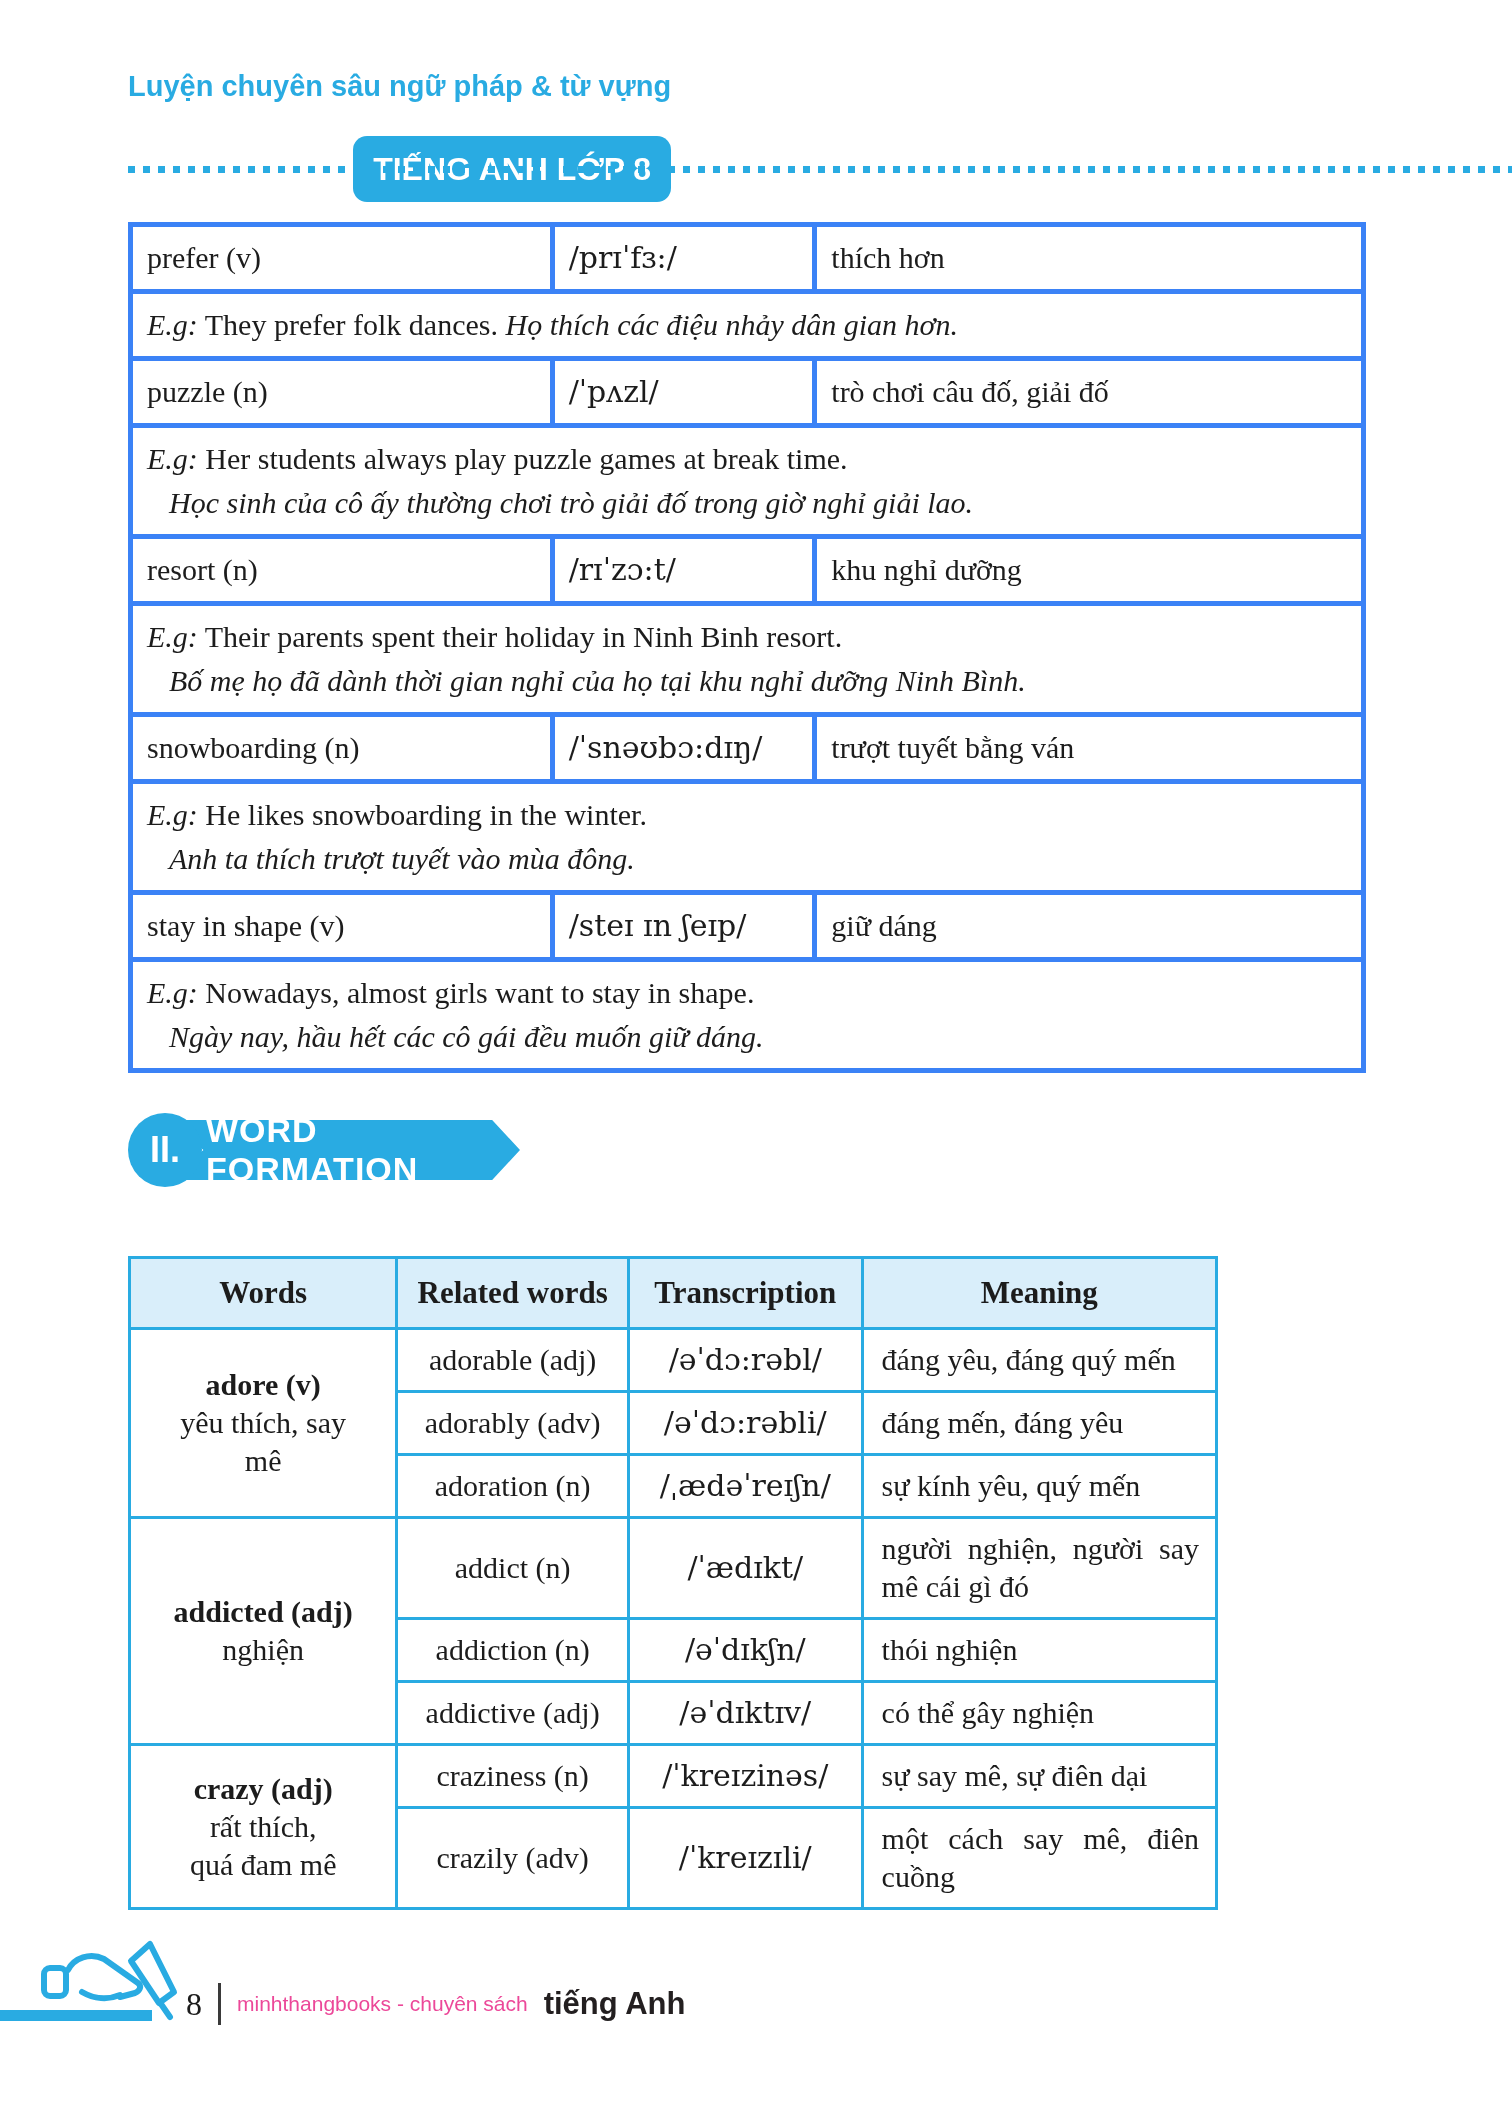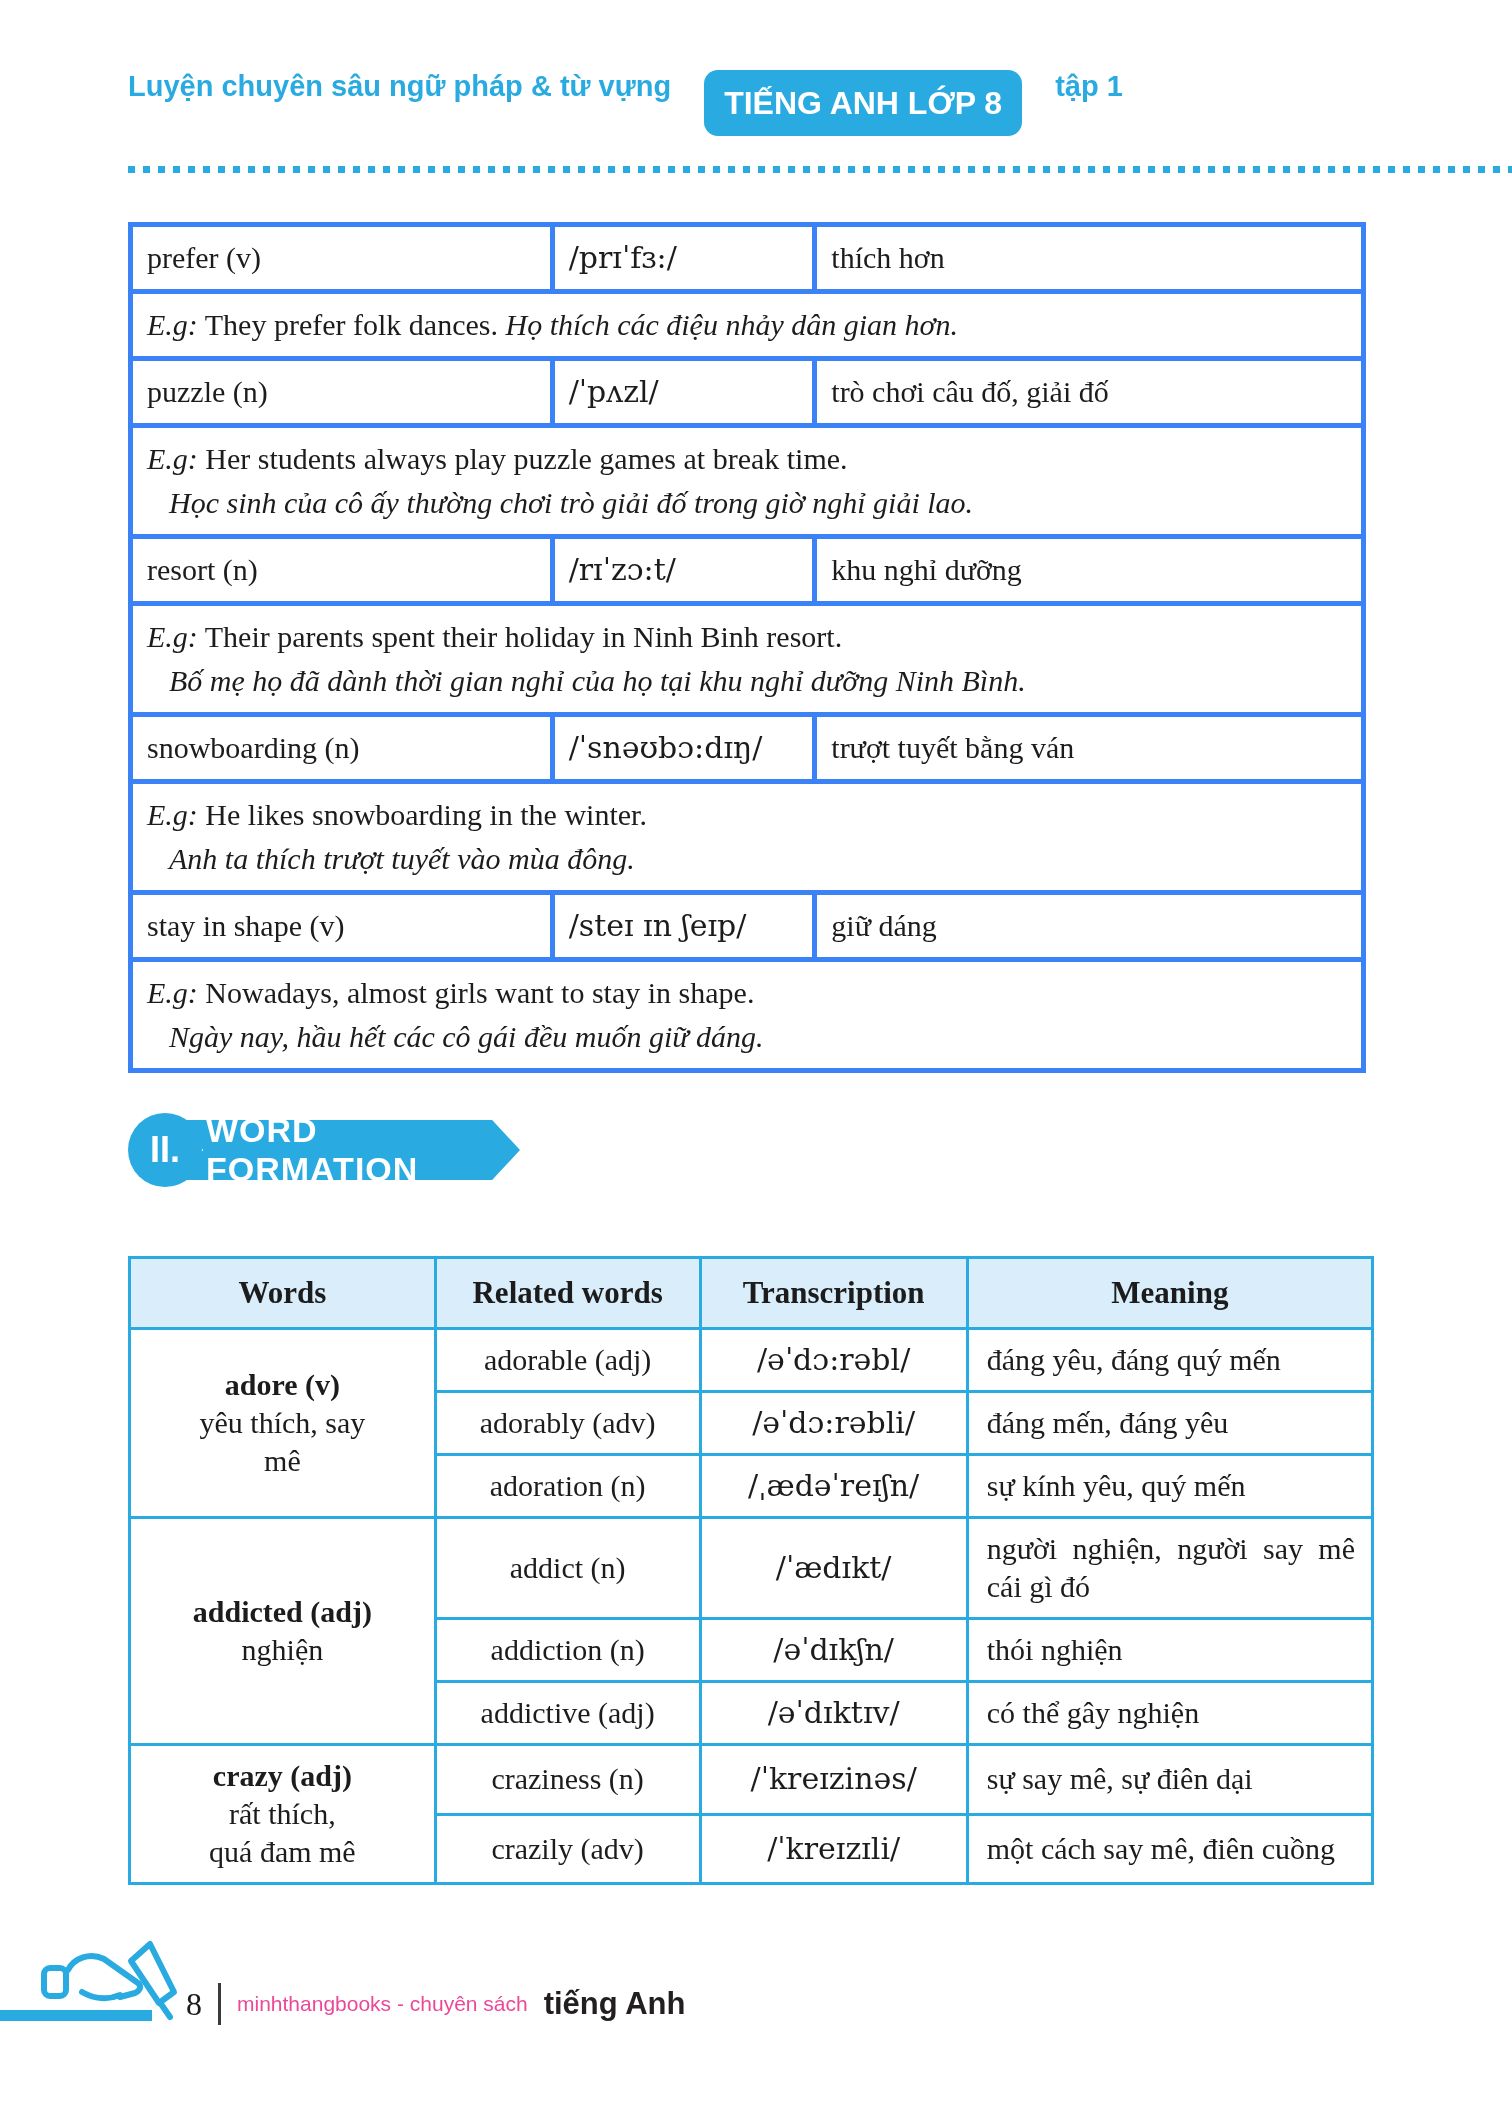--- a/index.html
+++ b/index.html
@@ -1,21 +1,21 @@
 <!DOCTYPE html>
 <html><head>
 <meta charset="utf-8">
 <style>
   html,body{margin:0;padding:0;background:#ffffff;}
   .page{position:relative;width:1512px;height:2119px;background:#fff;overflow:hidden;
         font-family:"Liberation Serif","DejaVu Serif",serif;color:#1c1c1c;}
 
   
-  .hdr{position:absolute;left:128px;top:70px;display:flex;align-items:flex-start;gap:33px;
-       font-family:"Liberation Sans","DejaVu Sans",sans-serif;font-weight:bold;}
+  .hdr{position:absolute;left:128px;top:70px;display:flex;align-items:flex-end;gap:33px;
+       font-family:"Liberation Sans","DejaVu Sans",sans-serif;font-weight:bold;flex-direction:column;}
   .hdr-series{color:#29ABE2;font-size:29px;}
   .hdr-badge{background:#29ABE2;color:#fff;font-size:32px;padding:17px 20px;border-radius:14px;line-height:1;}
   .hdr-vol{color:#29ABE2;font-size:29px;}
   .dots{position:absolute;left:128px;top:166px;right:0;height:7px;
         background:repeating-linear-gradient(90deg,#29ABE2 0 7px,transparent 7px 15px);}
 
   
   table{border-collapse:collapse;}
   .vtable{position:absolute;left:128px;top:222px;width:1238px;font-size:30px;table-layout:fixed;}
   .vtable td{border:5px solid #3b82f6;padding:11px 14px;line-height:40px;vertical-align:middle;background:#fff;}
@@ -28,21 +28,21 @@
   
   .sec-circle{position:absolute;left:128px;top:1113px;width:74px;height:74px;border-radius:50%;
       background:#29ABE2;color:#fff;display:flex;align-items:center;justify-content:center;
       font:bold 36px "Liberation Sans","DejaVu Sans",sans-serif;z-index:2;}
   .sec-banner{position:absolute;left:172px;top:1120px;width:348px;height:60px;background:#29ABE2;
       clip-path:polygon(0% 0%,92% 0%,100% 50%,92% 100%,0% 100%,9% 50%);
       display:flex;align-items:center;justify-content:center;padding-left:34px;box-sizing:border-box;
       color:#fff;font:bold 34px "Liberation Sans","DejaVu Sans",sans-serif;letter-spacing:1px;}
 
   
-  .ftable{position:absolute;left:128px;top:1256px;width:1246px;font-size:30px;table-layout:fixed;}
+  .ftable{position:absolute;left:128px;top:1256px;width:1090px;font-size:30px;table-layout:fixed;}
   .ftable col.c1{width:24.6%;} .ftable col.c2{width:21.3%;} .ftable col.c3{width:21.5%;} .ftable col.c4{width:32.6%;}
   .ftable th{border:3px solid #29ABE2;background:#D9EEFA;font-size:31px;padding:15px 8px;line-height:38px;}
   .ftable td{border:3px solid #29ABE2;padding:11px 12px;line-height:38px;text-align:center;vertical-align:middle;background:#fff;}
   .ftable td.meaning{text-align:left;padding-left:18px;padding-right:16px;}
   .ftable td.meaning.just{text-align:justify;}
   .group-word{font-weight:bold;}
   .group-vi{white-space:pre-line;}
 
   
   .footer-bar{position:absolute;left:0;top:2010px;width:152px;height:11px;background:#29ABE2;}

